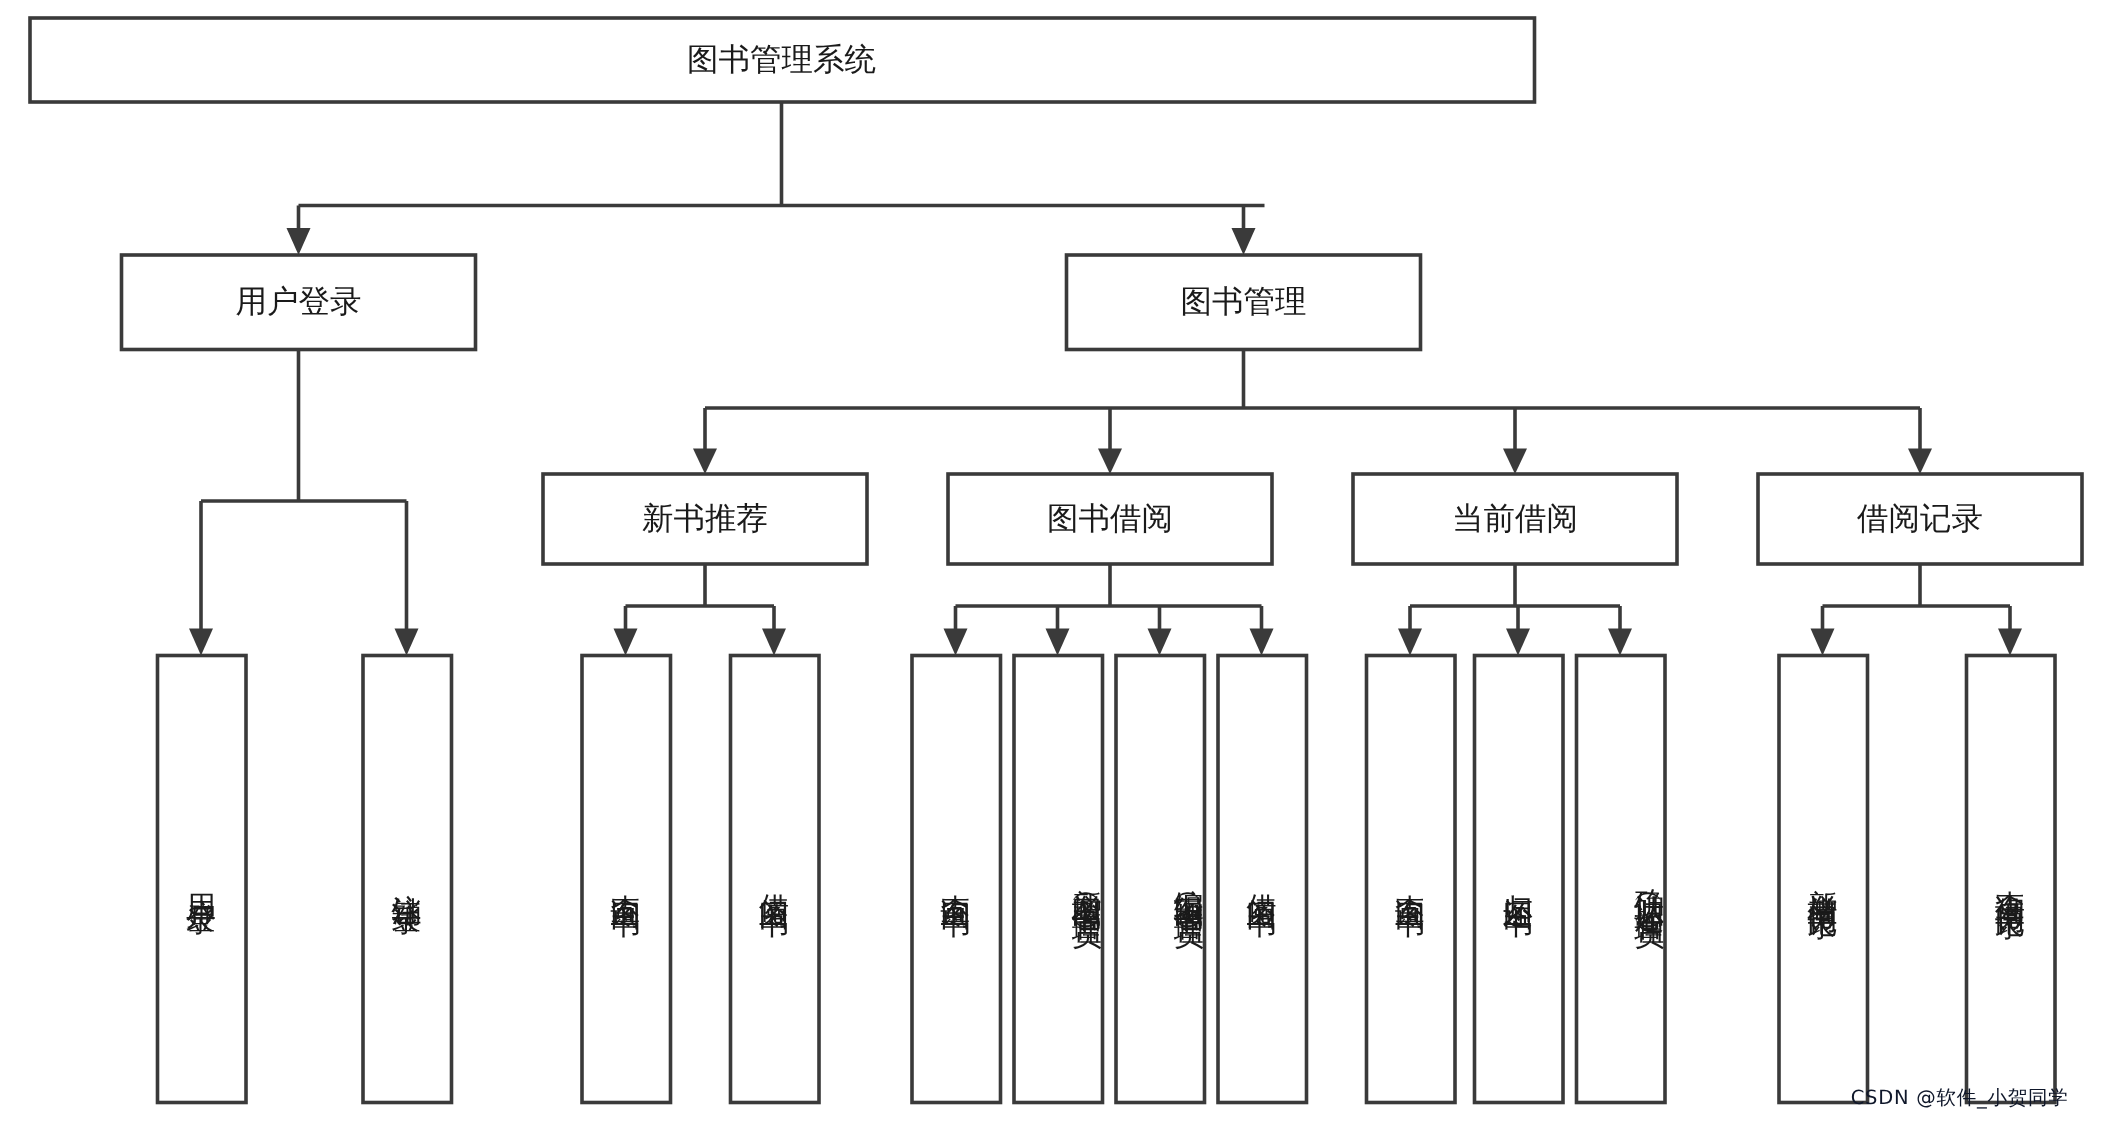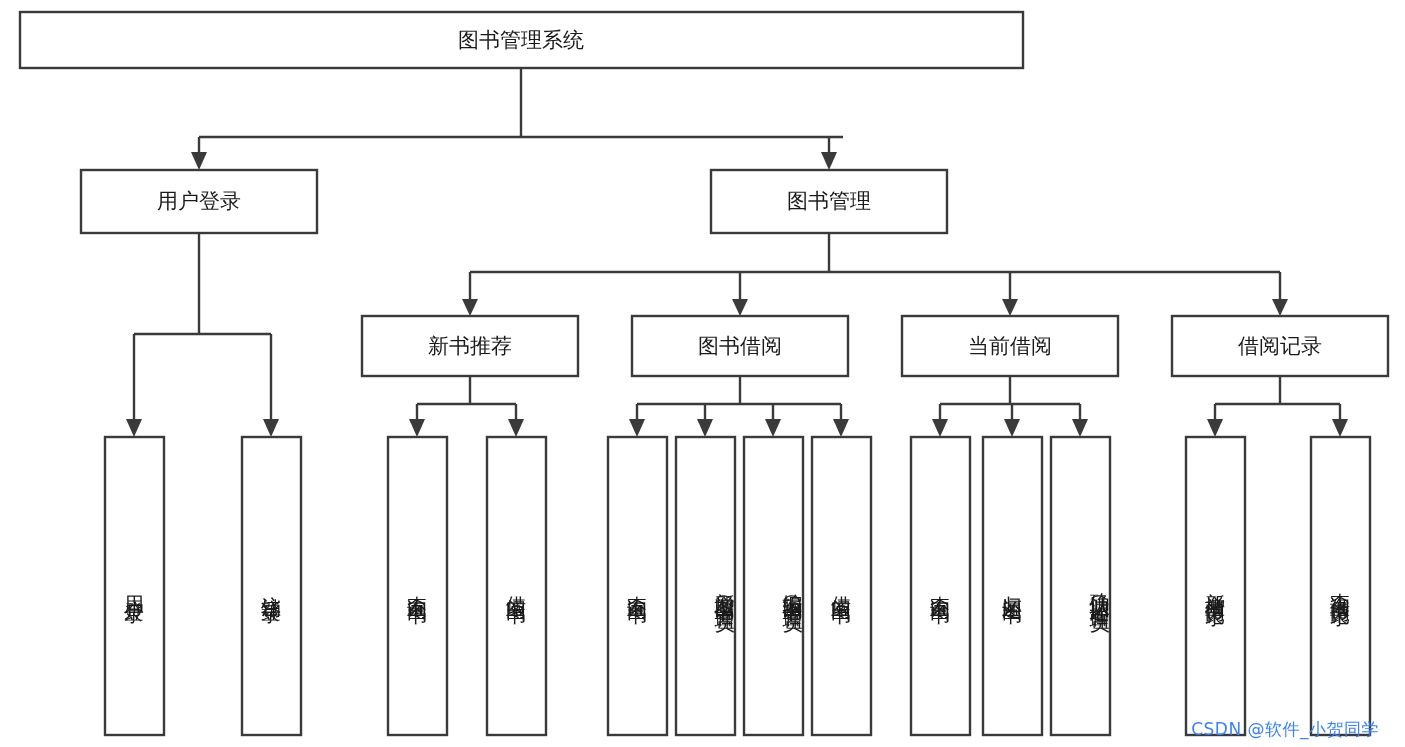--- a/index.html
+++ b/index.html
@@ -62,22 +62,22 @@
     align-items: center;
     justify-content: center;
     white-space: nowrap;
     pointer-events: none;
   }
   #watermark {
     position: absolute;
     right: 12px;
     bottom: 6px;
     font-family: "DejaVu Sans", "Liberation Sans", sans-serif;
-    font-size: 17px;
-    color: #3b82f6;
+    font-size: 13px;
+    color: #0f172a;
     letter-spacing: 0.5px;
     user-select: none;
   }
 </style>
 </head>
 <body>
 
 <div id="diagram-root">
 
   <svg id="tree-svg" viewBox="0 0 1405 747">

